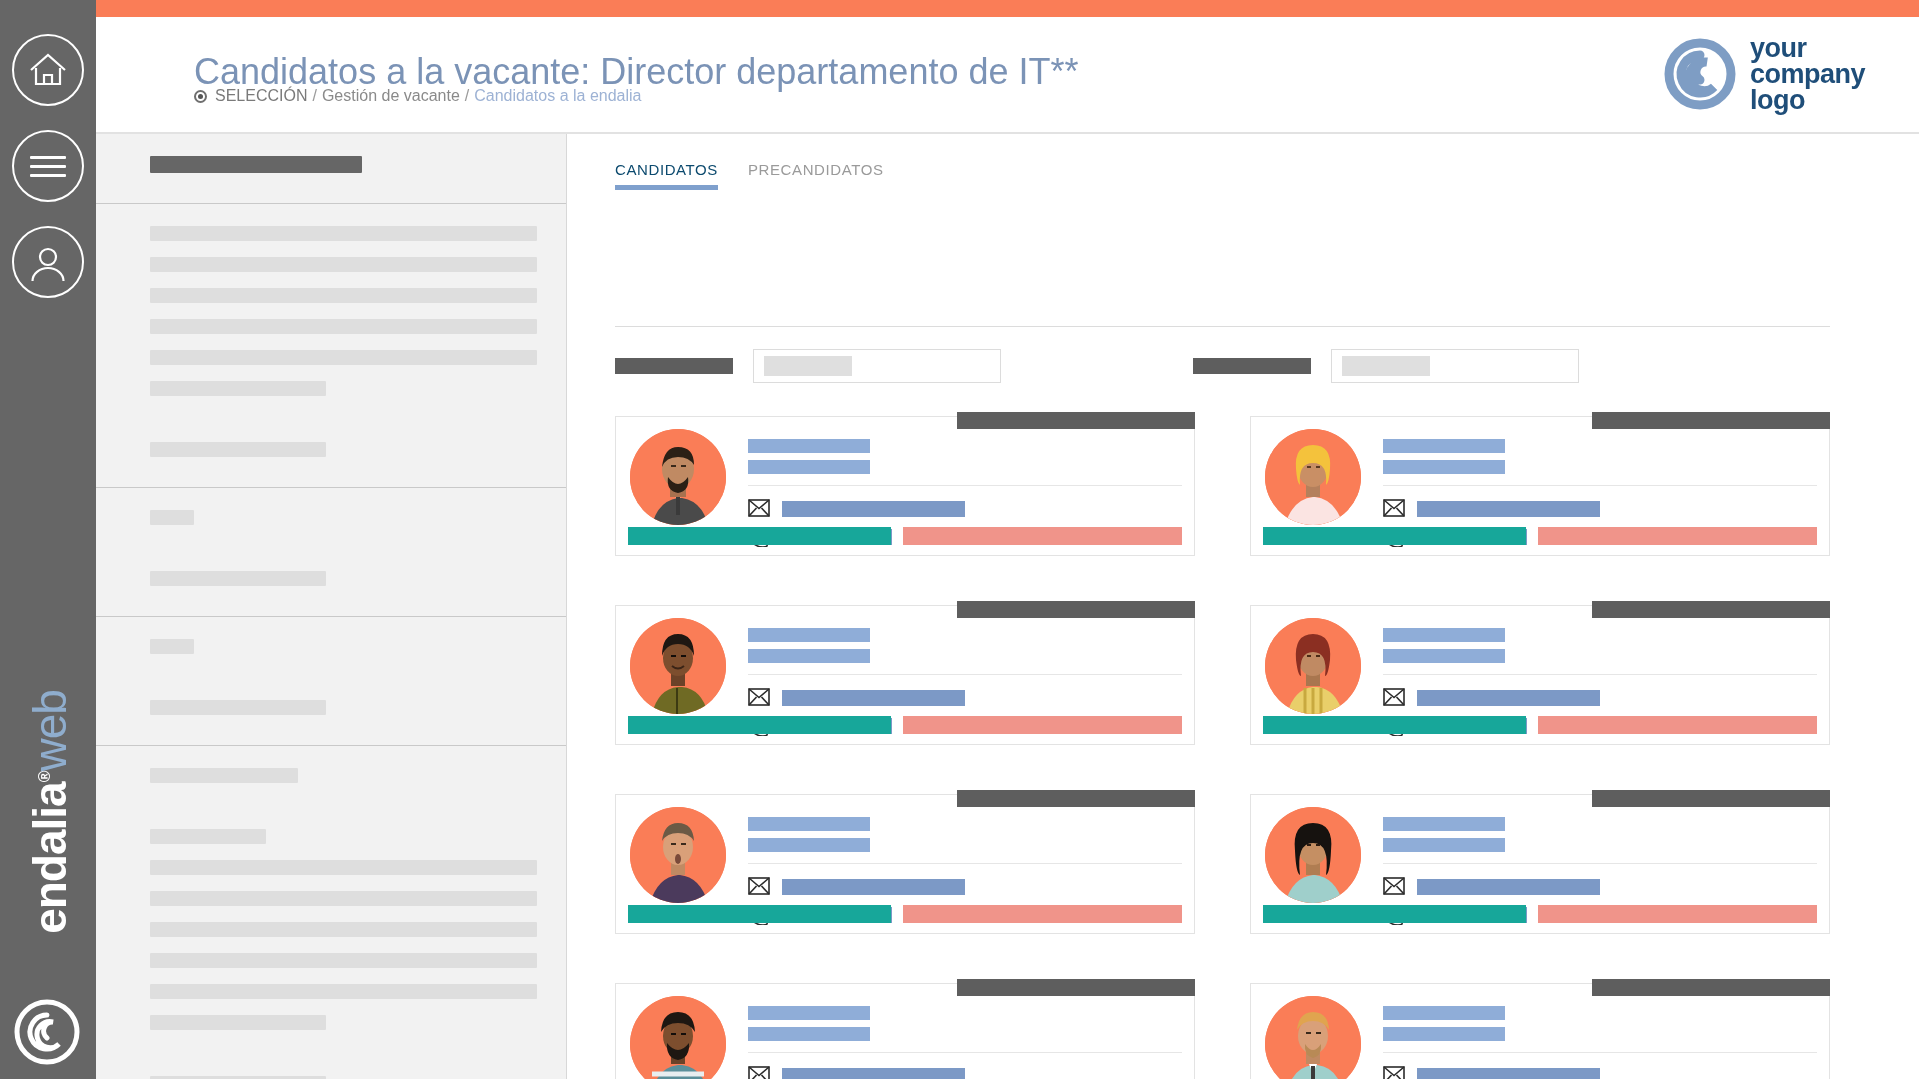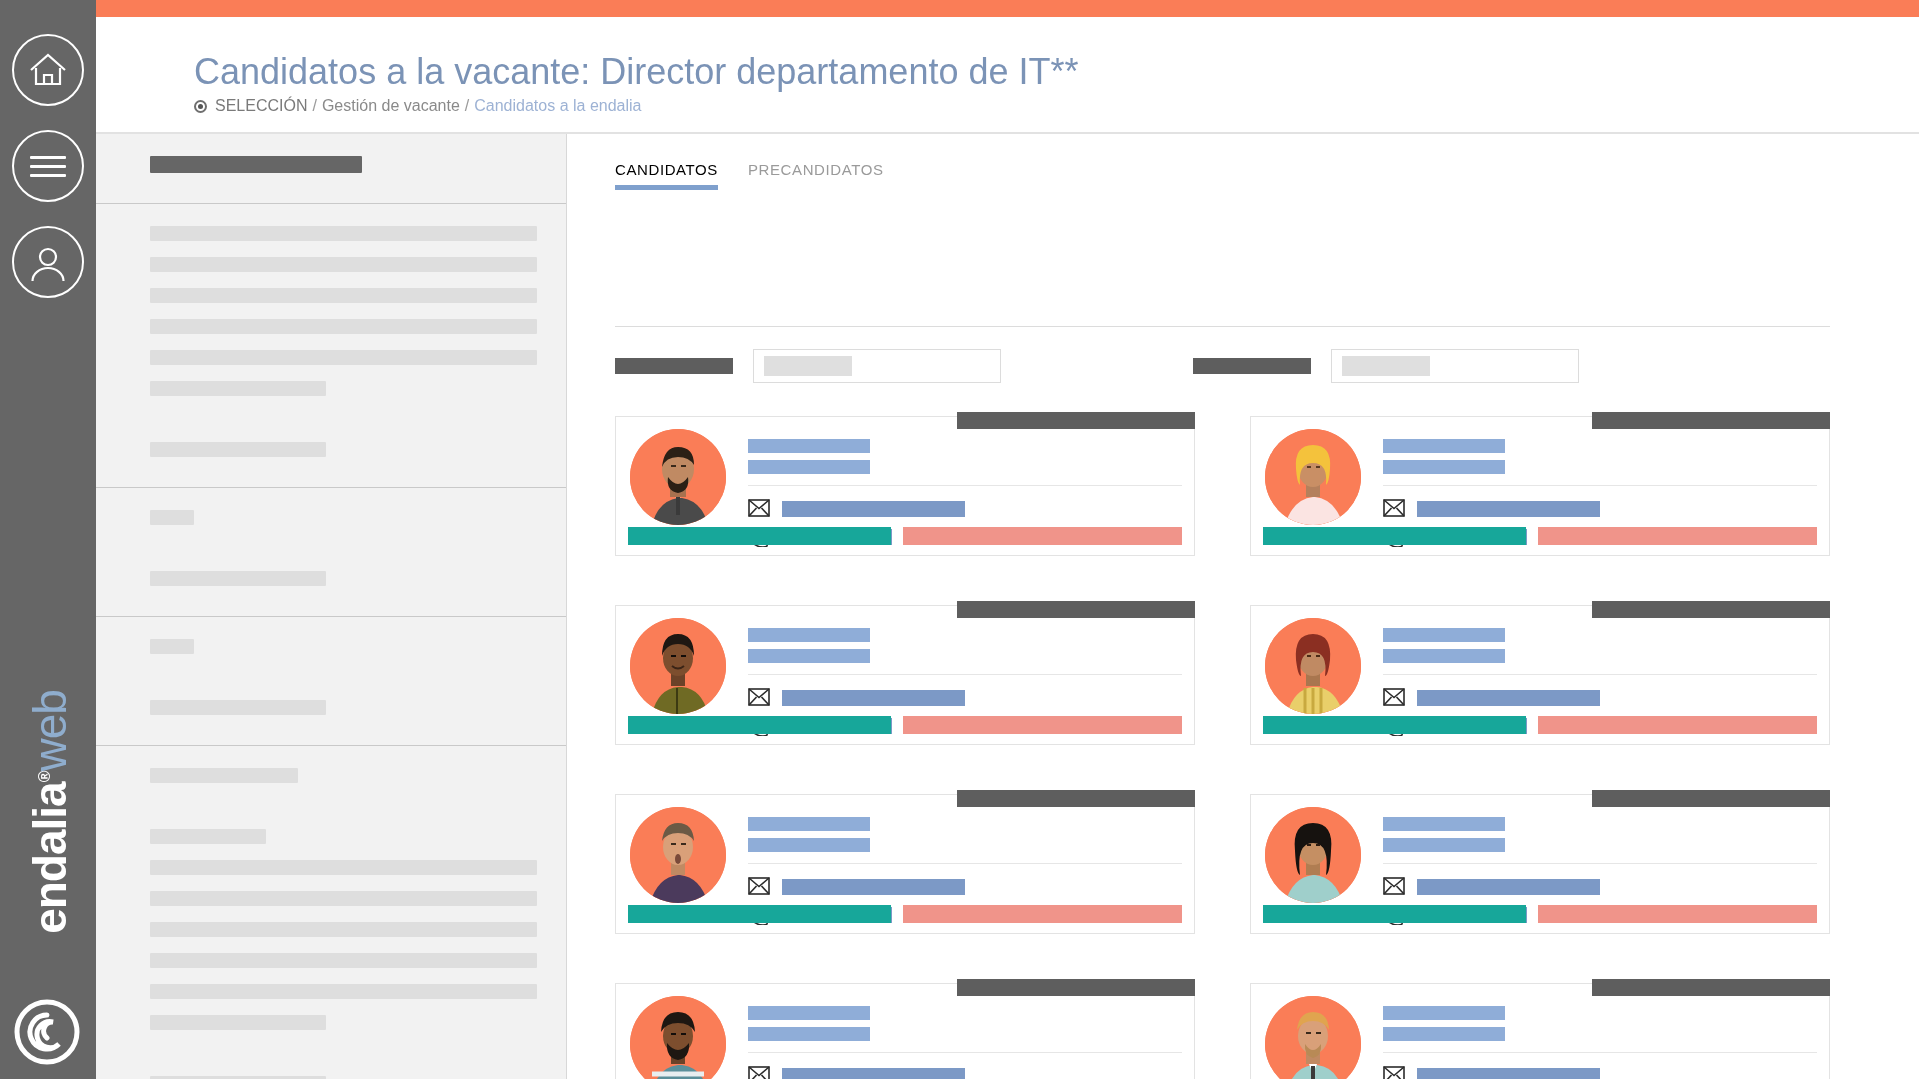--- a/index.html
+++ b/index.html
@@ -72,21 +72,21 @@
     position: absolute; left: 96px; top: 17px;
     width: 1823px; height: 117px;
     background: #ffffff;
   }
   #page-title {
     position: absolute; left: 98px; top: 34px;
     font-size: 36px; font-weight: 300;
     color: #7b93b6; white-space: nowrap;
   }
   #breadcrumb {
-    position: absolute; left: 98px; top: 80px;
+    position: absolute; left: 98px; top: 70px;
     font-size: 16px; color: #8a8a8a;
     display: flex; align-items: center; gap: 5px;
     white-space: nowrap;
   }
   #breadcrumb .bc-dot {
     width: 13px; height: 13px; border-radius: 50%;
     border: 2px solid #6f6f6f; background: #ffffff;
     position: relative; margin-right: 3px;
   }
   #breadcrumb .bc-dot:after {
@@ -138,21 +138,21 @@
 
   #tabs {
     position: absolute; left: 48px; top: 27px;
     display: flex; gap: 30px; align-items: flex-end;
   }
   .tab {
     font-size: 15px; letter-spacing: 0.6px;
     color: #9a9a9a; padding-bottom: 12px;
     position: relative;
   }
-  .tab.active { color: #000000; text-align: center; }
+  .tab.active { color: #0c4a6e; text-align: center; }
   .tab.active:after {
     content: ""; position: absolute; left: 0; right: 0; bottom: 0;
     height: 5px; background: #7fa0cd;
   }
   #tabs-rule {
     position: absolute; left: 48px; top: 192px;
     width: 1215px; height: 1px; background: #dcdcdc;
   }
 
   
@@ -255,20 +255,31 @@
 
     <div id="breadcrumb">
       <span class="bc-dot"></span>
       <span class="bc-root">SELECCIÓN</span>
       <span class="sep">/</span>
       <span class="bc-mid">Gestión de vacante</span>
       <span class="sep">/</span>
       <span class="bc-current">Candidatos a la endalia</span>
     </div>
 
+    <div id="company-logo">
+      <svg width="76" height="76" viewBox="0 0 76 76">
+        <circle cx="38" cy="38" r="31" fill="none" stroke="#7e9dc4" stroke-width="9"></circle>
+        <path d="M38 19 a19 19 0 1 0 14 32 a14.5 14.5 0 1 1 -7 -25 a10 10 0 0 0 -7 18" fill="none" stroke="#7e9dc4" stroke-width="9" stroke-linecap="round"></path>
+      </svg>
+      <div class="logo-words">
+        <div>your</div>
+        <div>company</div>
+        <div>logo</div>
+      </div>
+    </div>
   </header>
   <div id="header-underline"></div>
 
   <aside id="filter-panel">
     <div id="filter-panel-sections">
         <div class="fp-section">
           <div class="fp-inner">
             <div class="skel skel-dark" style="width: 212px;"></div>
           </div>
         </div>

